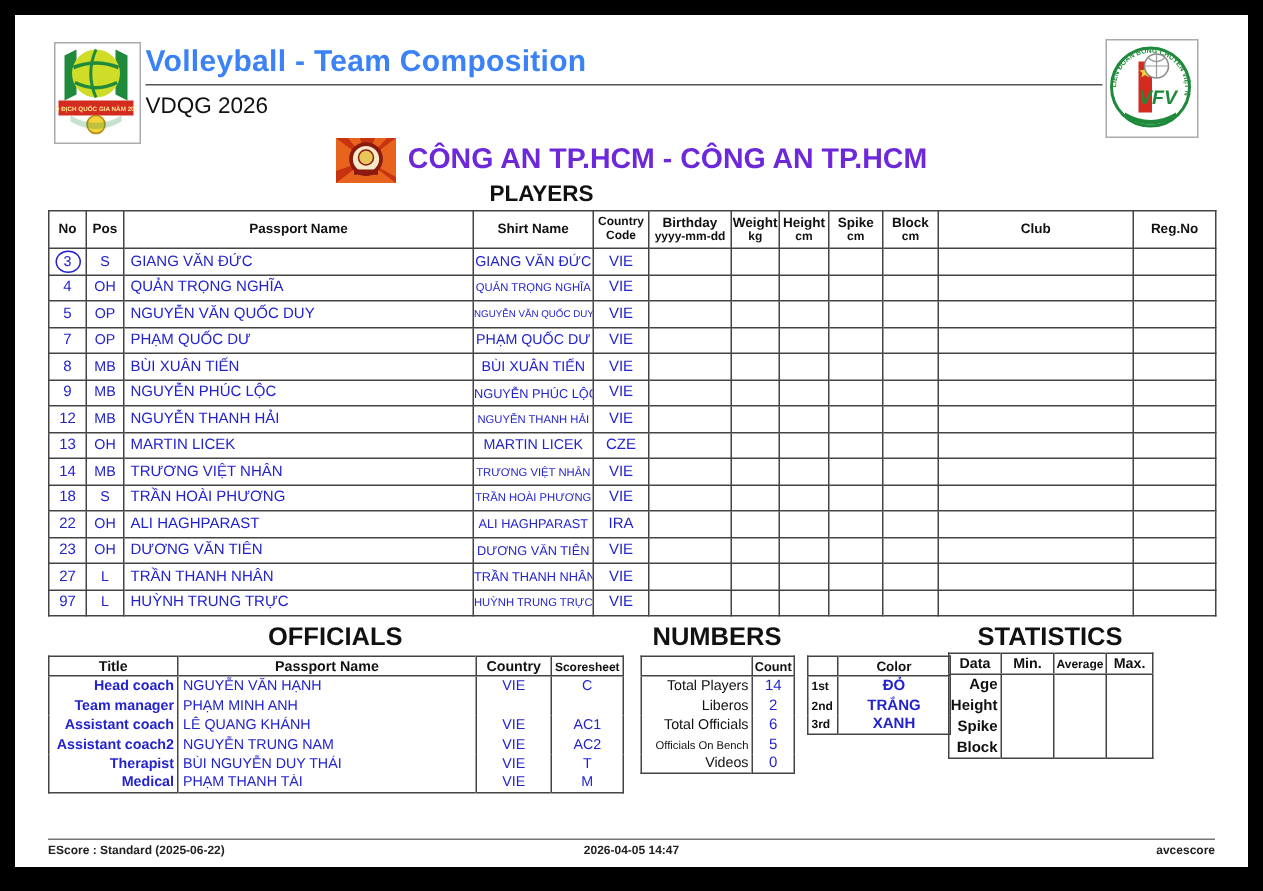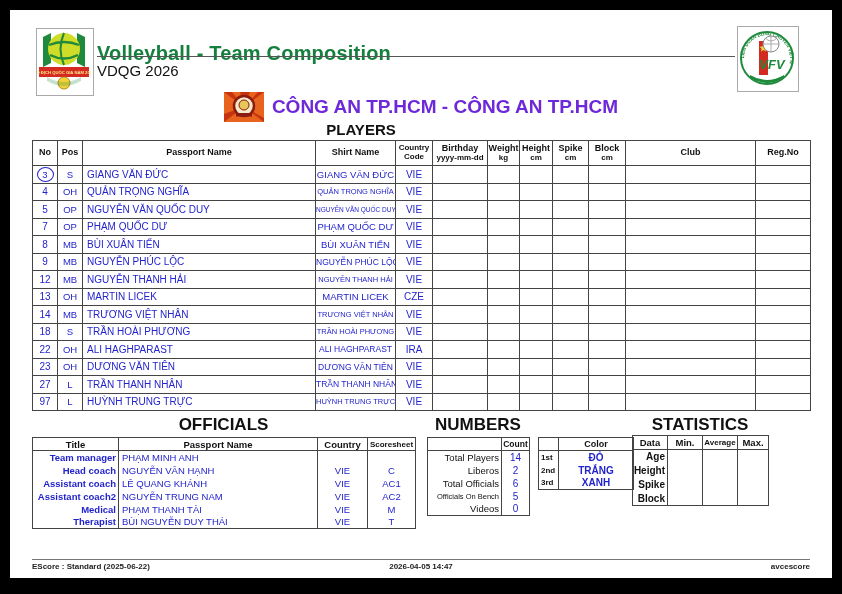--- a/index.html
+++ b/index.html
@@ -4,21 +4,21 @@
 <style>
   html,body{margin:0;padding:0;background:#000;font-family:"Liberation Sans","DejaVu Sans",sans-serif;}
   .frame{position:relative;width:842px;height:594px;background:#000;overflow:hidden;}
   .page{position:absolute;left:10px;top:10px;width:822px;height:568px;background:#fff;}
   :root{--blue:#2323cd;--bd:#444;}
 
   
   .logo-box{position:absolute;border:1px solid #aaa;background:#fff;}
   .logo-left{left:26px;top:18px;width:56px;height:66px;}
   .logo-right{left:727px;top:16px;width:60px;height:64px;}
-  .main-title{position:absolute;left:87px;top:32px;font-size:20px;font-weight:bold;color:#15803d;letter-spacing:.2px;}
+  .main-title{position:absolute;left:87px;top:20px;font-size:20px;font-weight:bold;color:#3b82f6;letter-spacing:.2px;}
   .title-rule{position:absolute;left:87px;top:46px;width:638px;height:0;border-top:1.5px solid #555;}
   .sub-title{position:absolute;left:87px;top:52px;font-size:15px;color:#111;}
 
   .team-row{position:absolute;left:0;top:82px;width:822px;display:flex;justify-content:center;align-items:center;gap:8px;}
   .team-title{font-size:19px;font-weight:bold;color:#6d28d9;}
   .players-heading{position:absolute;left:0;top:111px;width:702px;text-align:center;font-size:15px;font-weight:bold;color:#111;}
 
   
   table{border-collapse:collapse;table-layout:fixed;}
   td,th{overflow:hidden;white-space:nowrap;padding:0;}
@@ -421,54 +421,54 @@
       <thead>
           <tr id="officials-head-row">
             <th>Title</th>
             <th>Passport Name</th>
             <th>Country</th>
             <th class="small-h">Scoresheet</th>
           </tr>
         </thead>
       <tbody id="officials-body">
           <tr>
+            <td class="o-title">Head coach</td>
+            <td class="o-name">NGUYỄN VĂN HẠNH</td>
+            <td class="o-ctr">VIE</td>
+            <td class="o-ss">C</td>
+          </tr>
+          <tr>
             <td class="o-title">Team manager</td>
             <td class="o-name">PHẠM MINH ANH</td>
             <td class="o-ctr"></td>
             <td class="o-ss"></td>
           </tr>
           <tr>
-            <td class="o-title">Head coach</td>
-            <td class="o-name">NGUYỄN VĂN HẠNH</td>
-            <td class="o-ctr">VIE</td>
-            <td class="o-ss">C</td>
-          </tr>
-          <tr>
             <td class="o-title">Assistant coach</td>
             <td class="o-name">LÊ QUANG KHÁNH</td>
             <td class="o-ctr">VIE</td>
             <td class="o-ss">AC1</td>
           </tr>
           <tr>
             <td class="o-title">Assistant coach2</td>
             <td class="o-name">NGUYỄN TRUNG NAM</td>
             <td class="o-ctr">VIE</td>
             <td class="o-ss">AC2</td>
           </tr>
           <tr>
+            <td class="o-title">Therapist</td>
+            <td class="o-name">BÙI NGUYỄN DUY THÁI</td>
+            <td class="o-ctr">VIE</td>
+            <td class="o-ss">T</td>
+          </tr>
+          <tr>
             <td class="o-title">Medical</td>
             <td class="o-name">PHẠM THANH TÀI</td>
             <td class="o-ctr">VIE</td>
             <td class="o-ss">M</td>
-          </tr>
-          <tr>
-            <td class="o-title">Therapist</td>
-            <td class="o-name">BÙI NGUYỄN DUY THÁI</td>
-            <td class="o-ctr">VIE</td>
-            <td class="o-ss">T</td>
           </tr>
         </tbody>
     </table>
 
     <table class="ntab">
       <colgroup>
           <col style="width:74px">
           <col style="width:28px">
         </colgroup>
       <thead>

